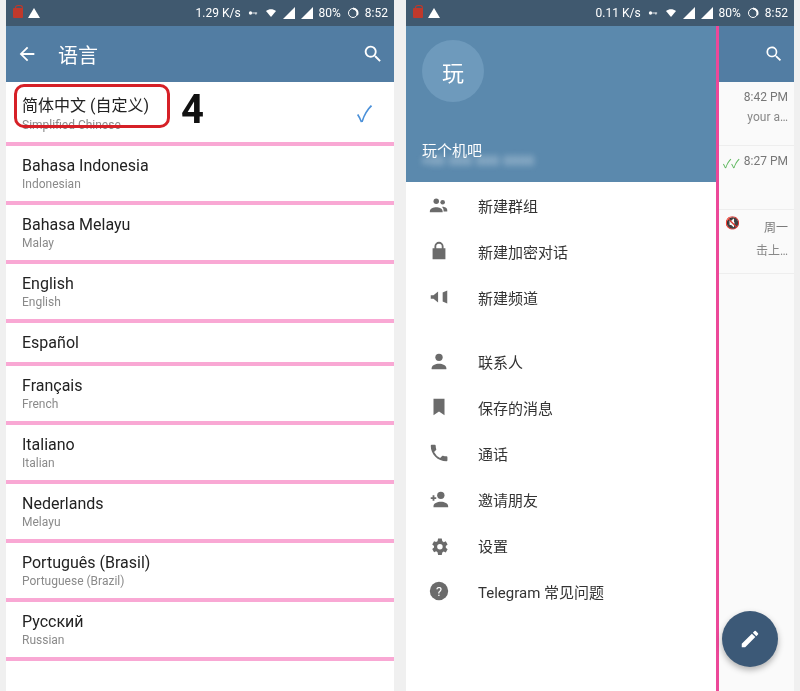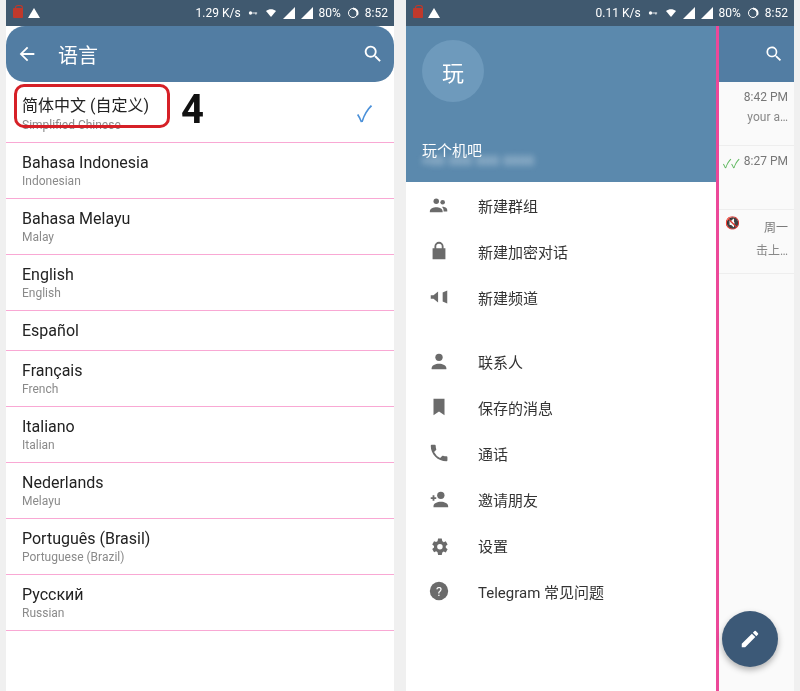--- a/index.html
+++ b/index.html
@@ -11,26 +11,26 @@
 
     
     .statusbar { height:26px; background:#40596f; color:#fff; display:flex; align-items:center; justify-content:flex-end; padding:0 6px; font-size:12px; gap:6px; }
     .statusbar .left-icons { position:absolute; left:6px; display:flex; gap:4px; align-items:center; }
     .sb-icon { width:12px; height:12px; display:inline-flex; justify-content:center; align-items:center; }
     .tri { width:0; height:0; border-left:6px solid transparent; border-right:6px solid transparent; border-bottom:10px solid #fff; }
     .bag { width:10px; height:10px; background:#c0392b; border-radius:1px; position:relative; }
     .bag::before { content:""; position:absolute; top:-3px; left:2px; width:6px; height:3px; border:1px solid #c0392b; border-bottom:none; border-radius:3px 3px 0 0; }
 
     
-    .appbar { height:56px; background:#527da3; color:#fff; display:flex; align-items:center; padding:0 10px; gap:20px;border-radius:19px; }
+    .appbar { height:56px; background:#527da3; color:#fff; display:flex; align-items:center; padding:0 10px; gap:20px; }
     .appbar .title { font-size:20px; flex:1; }
 
     
     .lang-list { height:calc(691px - 26px - 56px); overflow:hidden; }
-    .lang-row { padding:10px 16px; border-bottom:1px solid #f9a8d4; position:relative; cursor:pointer; }
+    .lang-row { padding:10px 16px; border-bottom:4px solid #f9a8d4; position:relative; cursor:pointer; }
     .lang-row .native { font-size:16px; color:#222; }
     .lang-row .english { font-size:12px; color:#8a8a8a; margin-top:2px; }
     .lang-row .check { position:absolute; right:22px; top:50%; transform:translateY(-50%); color:#4a90d9; font-size:22px; }
     .highlight-box { position:absolute; left:8px; top:84px; width:156px; height:44px; border:3px solid #d62027; border-radius:10px; pointer-events:none; }
     .step-num { position:absolute; left:175px; top:86px; font-size:40px; font-weight:700; color:#111; }
 
     
     .drawer { position:relative; height:calc(691px - 26px); background:#fff; }
     .drawer-header { height:156px; background:#5b89ad; color:#fff; padding:14px 16px; position:relative; }
     .avatar { width:62px; height:62px; border-radius:50%; background:#6e9abc; display:flex; align-items:center; justify-content:center; font-size:22px; }

